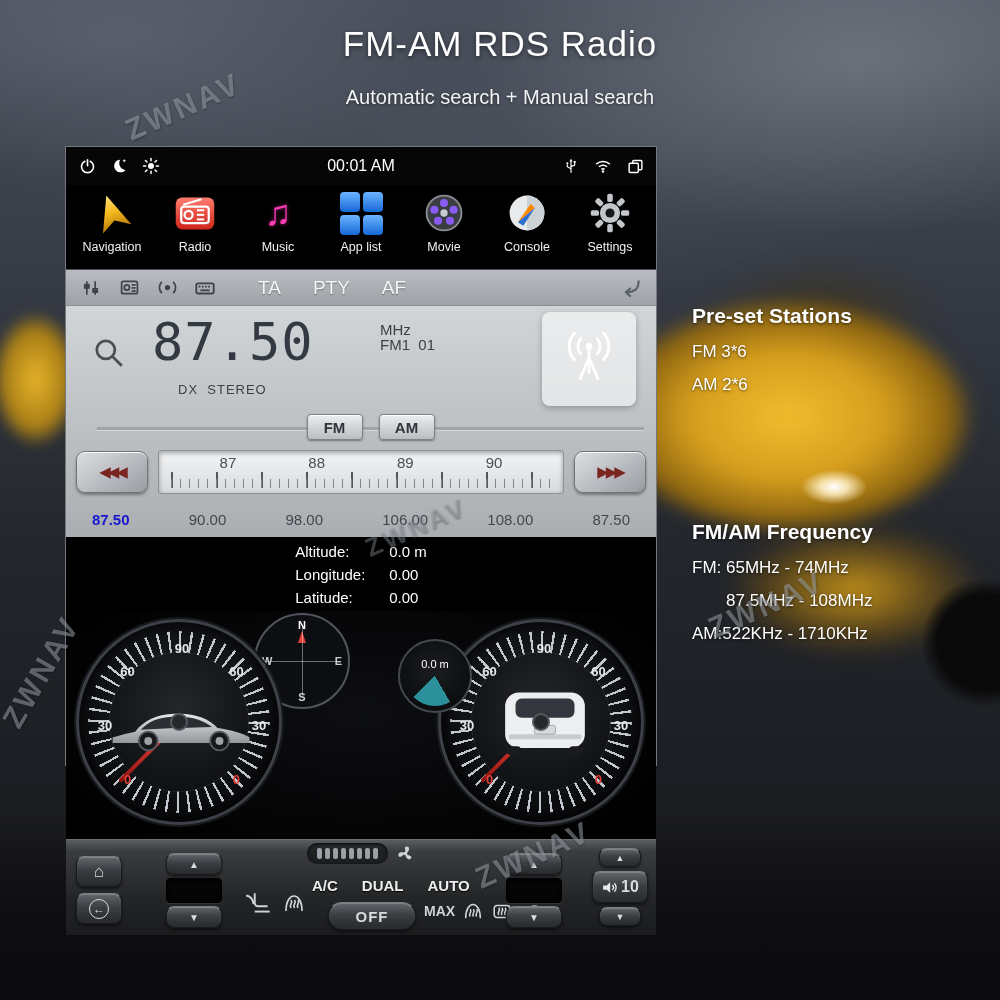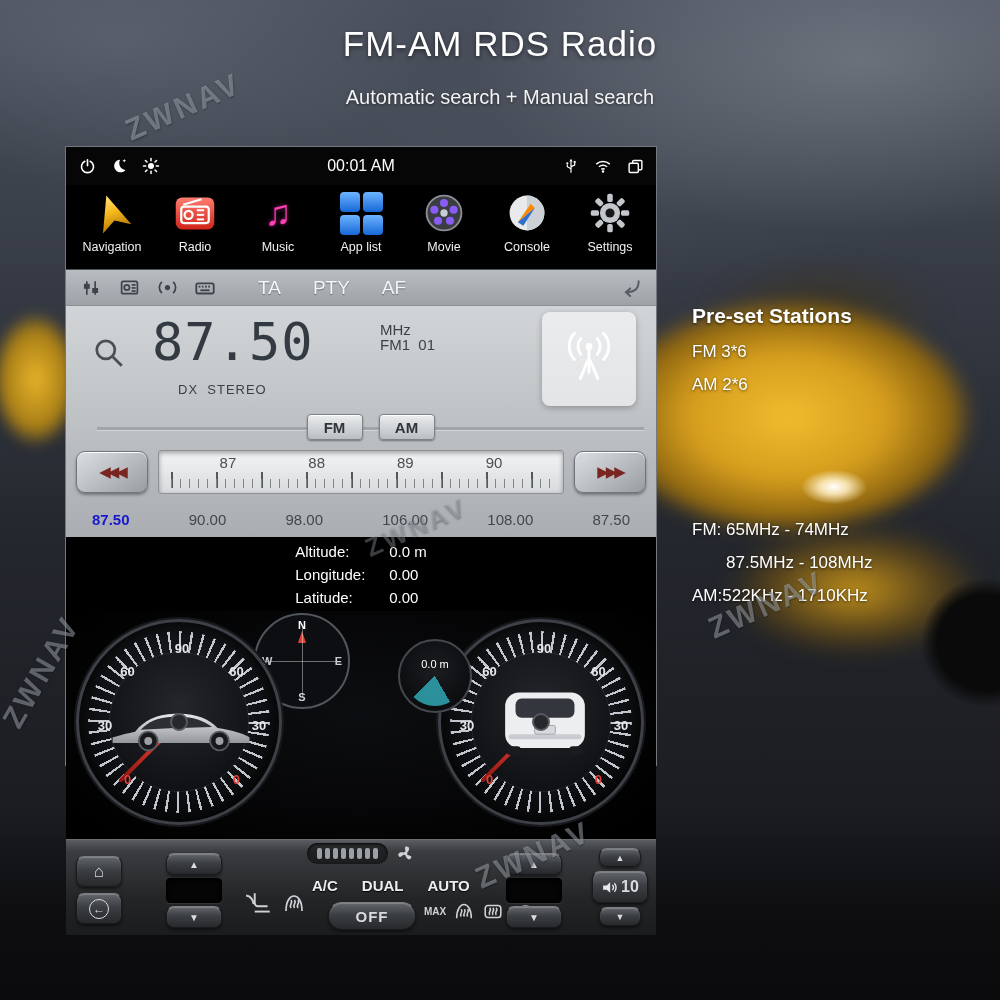--- a/index.html
+++ b/index.html
@@ -204,21 +204,21 @@
                   box-shadow:inset 0 2px 4px rgba(0,0,0,.9), 0 1px 0 rgba(255,255,255,.08); }
   .stepper.s1 { left:100px; top:13px; }
   .stepper.s2 { left:440px; top:13px; }
   .vent-ics { position:absolute; left:178px; top:50px; display:flex; gap:8px; align-items:center; }
   .aclabels { position:absolute; left:246px; top:37px; width:222px; display:flex; gap:24px;
               font-size:15px; font-weight:bold; color:#eceeef; text-shadow:0 1px 1px #000; }
   .aclabels span { cursor:pointer; }
   .off-btn { position:absolute; left:262px; top:62px; width:88px; height:28px; border-radius:14px;
              font-size:15px; font-weight:bold; letter-spacing:1px; }
   .maxgrp { position:absolute; left:358px; top:60px; display:flex; align-items:center; gap:7px; }
-  .maxgrp .mx { font-size:10px; font-weight:bold; color:#cfd3d7; }
+  .maxgrp .mx { font-size:14px; font-weight:bold; color:#cfd3d7; }
   .rightcol { position:absolute; right:8px; top:8px; display:flex; flex-direction:column;
               align-items:center; gap:4px; }
   .rightcol .arr { width:42px; height:19px; font-size:9px; }
   .vol { width:56px; height:32px; gap:3px; font-size:16px; font-weight:bold; }
 </style>
 </head>
 <body>
 
 <div class="stage">
 
@@ -241,20 +241,21 @@
 
   <div class="title">FM-AM RDS Radio</div>
   <div class="subtitle">Automatic search + Manual search</div>
 
   <div class="rp rp1">
     <div class="rp-h">Pre-set Stations</div>
     <div class="rp-l">FM 3*6</div>
     <div class="rp-l">AM 2*6</div>
   </div>
   <div class="rp rp2">
+    <div class="rp-h">FM/AM Frequency</div>
     <div class="rp-l">FM: 65MHz - 74MHz</div>
     <div class="rp-l indent">87.5MHz - 108MHz</div>
     <div class="rp-l">AM:522KHz - 1710KHz</div>
   </div>
 
   <div class="device">
 
     <div class="statusbar">
       <div class="sb-left">
         <span class="sb-ic">

